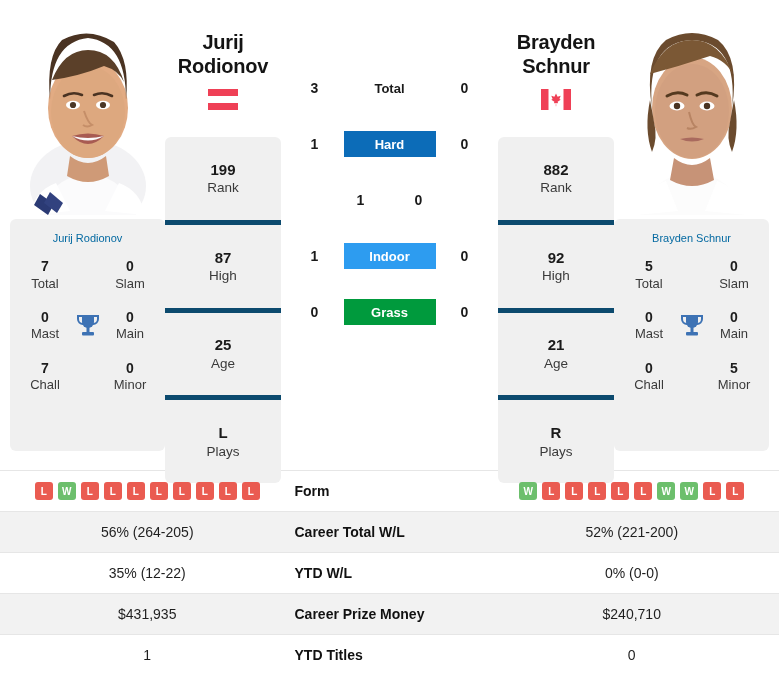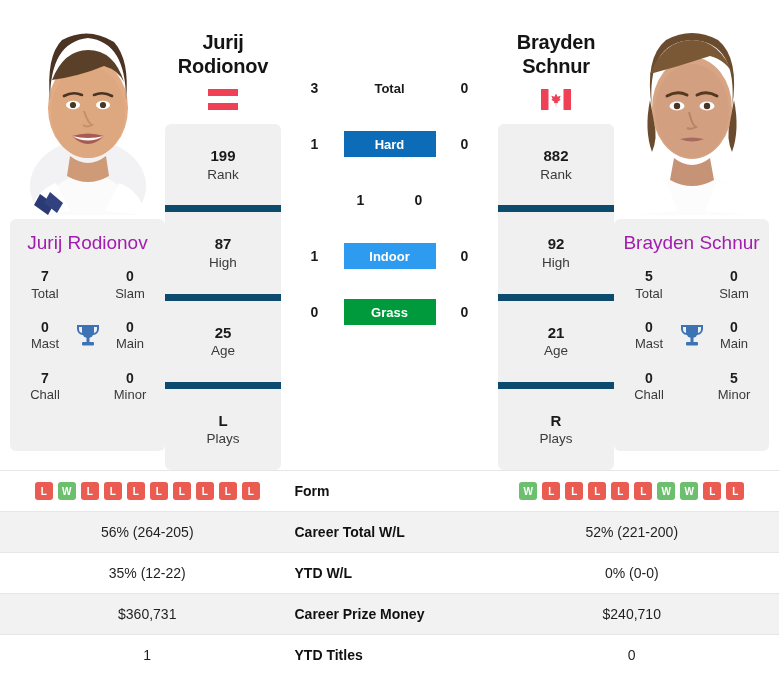--- a/index.html
+++ b/index.html
@@ -45,22 +45,22 @@
     background: #f0f0f0;
     border-radius: 6px;
     margin-top: 4px;
     padding: 8px 6px 12px 6px;
     height: 232px;
     display: flex;
     flex-direction: column;
   }
   .titles-name {
     text-align: center;
-    font-size: 19px;
-    color: #a21caf;
+    font-size: 11px;
+    color: #0369a1;
     padding: 5px 0 14px 0;
     white-space: nowrap;
   }
   .titles-grid {
     display: flex;
     flex-direction: column;
     gap: 17px;
     flex: 1;
   }
   .titles-row {
@@ -75,20 +75,21 @@
   .tcell .lab { font-size: 13px; color: #3a3a3a; line-height: 1.25; }
   .trophy { width: 30px; display: flex; align-items: center; justify-content: center; }
 
   
   .stats-col {
     width: 116px;
     flex: 0 0 116px;
     display: flex;
     flex-direction: column;
     align-items: center;
+    gap: 13px;
   }
   .name-block {
     height: 116px;
     padding-top: 22px;
     text-align: center;
     width: 100%;
   }
   .pname {
     font-size: 20px;
     font-weight: bold;
@@ -105,21 +106,21 @@
     height: 346px;
     display: flex;
     flex-direction: column;
   }
   .stat-cell {
     flex: 1;
     display: flex;
     flex-direction: column;
     align-items: center;
     justify-content: center;
-    border-bottom: 7px solid #0c4a6e;
+    border-bottom: 5px solid #0c4a6e;
   }
   .stat-cell:last-child { border-bottom: none; }
   .stat-cell .sv { font-size: 15px; font-weight: bold; color: #1a1a1a; line-height: 1.3; }
   .stat-cell .sl { font-size: 13.5px; color: #3a3a3a; line-height: 1.3; }
 
   
   .surface-col {
     flex: 1;
     display: flex;
     flex-direction: column;
@@ -479,21 +480,21 @@
       <div class="tright">52% (221-200)</div>
     </div>
 
     <div class="trow">
       <div class="tleft">35% (12-22)</div>
       <div class="tmid">YTD W/L</div>
       <div class="tright">0% (0-0)</div>
     </div>
 
     <div class="trow alt">
-      <div class="tleft">$360,731</div>
+      <div class="tleft">$431,935</div>
       <div class="tmid">Career Prize Money</div>
       <div class="tright">$240,710</div>
     </div>
 
     <div class="trow">
       <div class="tleft">1</div>
       <div class="tmid">YTD Titles</div>
       <div class="tright">0</div>
     </div>
 

